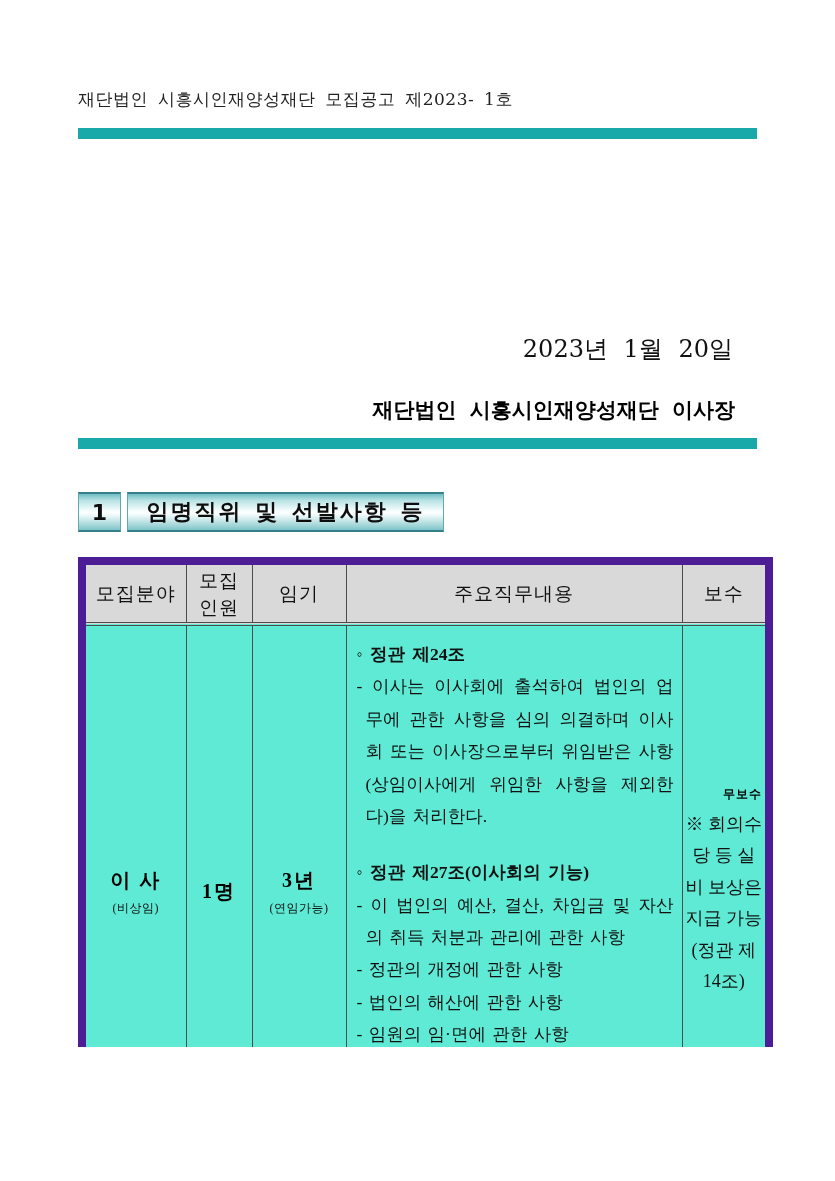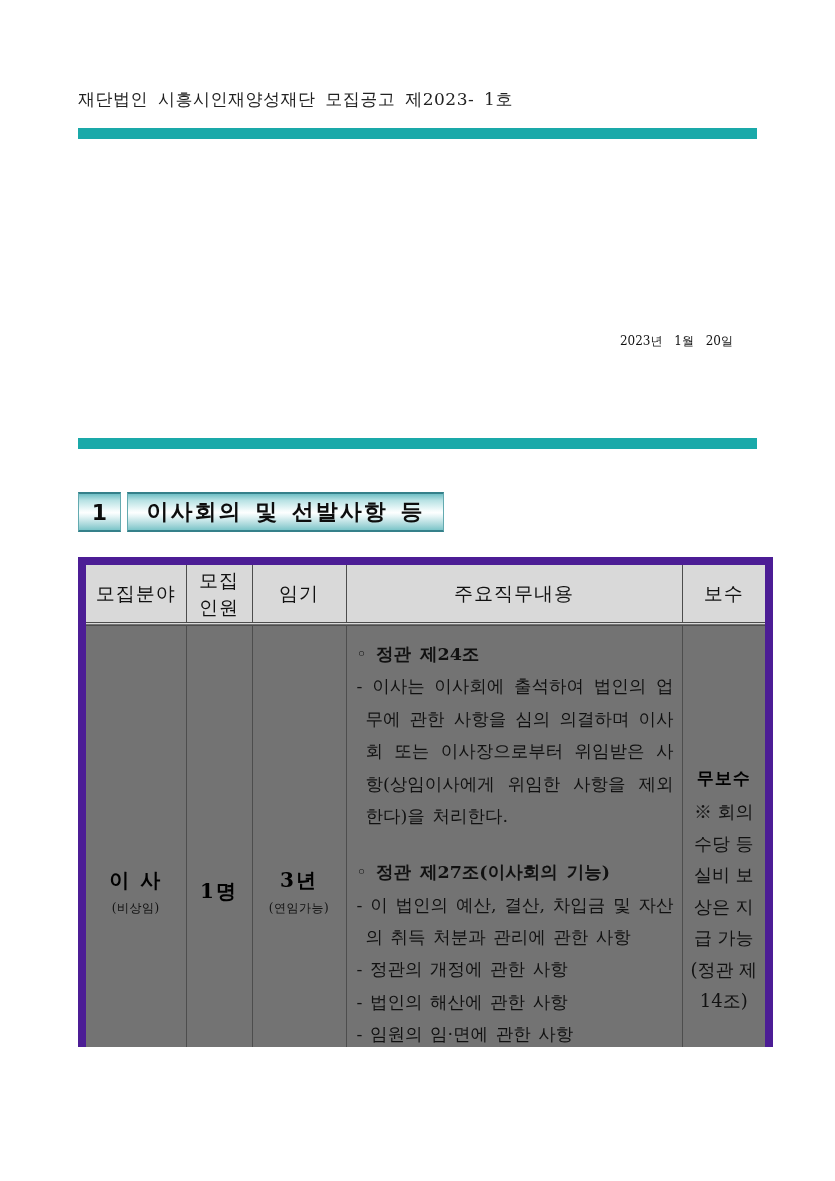--- a/index.html
+++ b/index.html
@@ -59,21 +59,21 @@
     text-align: justify;
     text-indent: 26px;
     word-spacing: 6px;
     color: #111;
   }
   .date-line {
     position: absolute;
     top: 333px; left: 78px;
     width: 655px;
     text-align: right;
-    font-size: 12px;
+    font-size: 24px;
     word-spacing: 8px;
     color: #111;
   }
   .signature-line {
     position: absolute;
     top: 396px; left: 78px;
     width: 657px;
     text-align: right;
     font-size: 21px;
     font-weight: bold;
@@ -120,42 +120,43 @@
     letter-spacing: 1px;
     border-bottom: 4px double #4d4d4d;
     vertical-align: middle;
     text-align: center;
     color: #111;
     line-height: 1.4;
   }
   table.recruit-table tbody td {
     height: 398px;
     vertical-align: middle;
-    background: #737373;
+    background: #5eead4;
+    font-family: Liberation Serif, serif;
   }
   td.center-cell { text-align: center; }
   .cell-main { font-size: 20px; font-weight: bold; letter-spacing: 2px; color: #000; }
   .cell-sub { font-size: 12px; margin-top: 6px; color: #111; letter-spacing: 0.5px; }
   td.duties-cell {
     vertical-align: top;
     padding: 12px 8px 10px 10px;
     font-size: 17.5px;
     line-height: 1.85;
     color: #111;
   }
   .duty-heading { font-weight: bold; word-spacing: 3px; }
   .duty-item {
     word-spacing: 2px;
     padding-left: 9px;
     text-indent: -9px;
     text-align: justify;
   }
   .duty-block + .duty-block { margin-top: 24px; }
   td.pay-cell { text-align: center; padding: 4px 3px; }
-  .pay-main { font-size: 17px; font-weight: bold; letter-spacing: 1px; color: #000; }
+  .pay-main { font-size: 12px; font-weight: bold; letter-spacing: 1px; color: #000; text-align: right; }
   .pay-note { font-size: 18px; line-height: 1.75; margin-top: 6px; color: #111; }
   .page-number {
     position: absolute;
     top: 1098px; left: 0;
     width: 835px;
     text-align: center;
     font-size: 16px;
     letter-spacing: 2px;
     color: #222;
   }
@@ -166,29 +167,30 @@
 <div class="page">
 
   <div class="doc-number">재단법인 시흥시인재양성재단 모집공고 제2023- 1호</div>
 
   <div class="teal-bar bar-top"></div>
 
 
 
   <div class="date-line">2023년 1월 20일</div>
 
+  <div class="signature-line">재단법인 시흥시인재양성재단 이사장</div>
 
   <div class="teal-bar bar-bottom"></div>
 
   <div class="section-header">
     <div class="sec-num-box gradient-box">
       <span>1</span>
     </div>
     <div class="sec-title-box gradient-box">
-      <span>이사회의 및 선발사항 등</span>
+      <span>임명직위 및 선발사항 등</span>
     </div>
   </div>
 
   <table class="recruit-table">
     <colgroup>
       <col style="width:104px">
       <col style="width:66px">
       <col style="width:94px">
       <col style="width:336px">
       <col style="width:87px">

